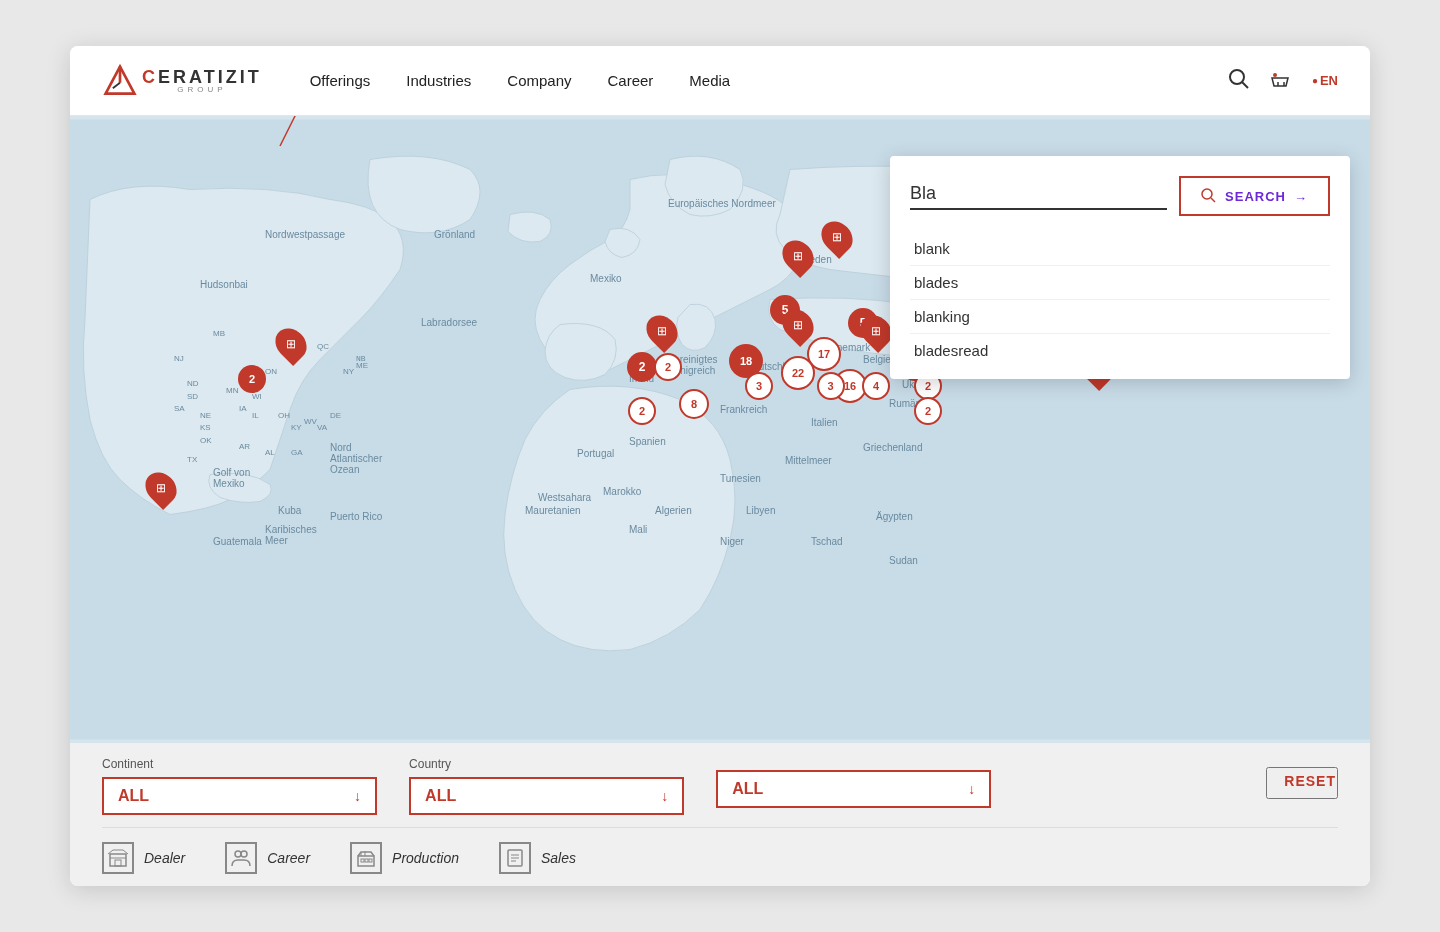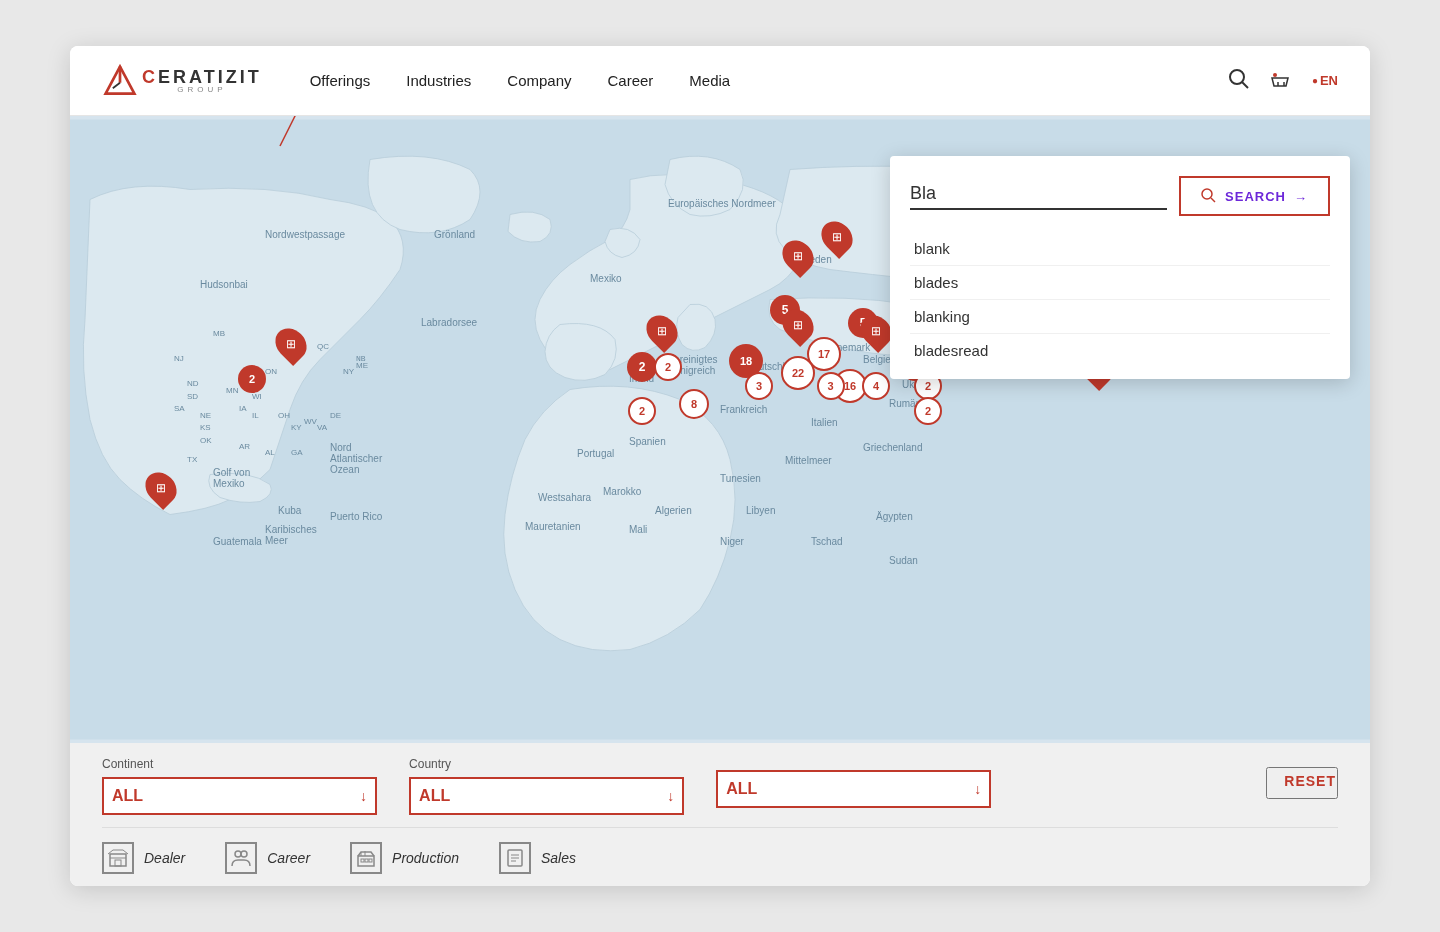--- a/index.html
+++ b/index.html
@@ -228,21 +228,21 @@
     .filter-label {
       font-size: 12px;
       color: #555;
       font-weight: 500;
     }
     .filter-select {
       display: flex;
       align-items: center;
       justify-content: space-between;
       border: 2px solid #c0392b;
-      padding: 8px 8px;
+      padding: 8px 14px;
       cursor: pointer;
       background: #fff;
       max-width: 320px;
     }
     .filter-value {
       font-size: 16px;
       font-weight: 700;
       color: #c0392b;
     }
     .filter-arrow {
@@ -392,21 +392,21 @@
     <div class="map-label" style="top:54%;left:55%;">Mittelmeer</div>
     <div class="map-label" style="top:57%;left:50%;">Tunesien</div>
     <div class="map-label" style="top:59%;left:41%;">Marokko</div>
     <div class="map-label" style="top:62%;left:45%;">Algerien</div>
     <div class="map-label" style="top:62%;left:52%;">Libyen</div>
     <div class="map-label" style="top:63%;left:62%;">Ägypten</div>
     <div class="map-label" style="top:67%;left:57%;">Tschad</div>
     <div class="map-label" style="top:67%;left:50%;">Niger</div>
     <div class="map-label" style="top:65%;left:43%;">Mali</div>
     <div class="map-label" style="top:60%;left:36%;">Westsahara</div>
-    <div class="map-label" style="top:62%;left:35%;margin-top:16px;">Mauretanien</div>
+    <div class="map-label" style="top:62%;left:35%;">Mauretanien</div>
     <div class="map-label" style="top:70%;left:63%;">Sudan</div>
     <div class="map-label" style="top:52%;left:20%;">Nord<br>Atlantischer<br>Ozean</div>
     <div class="map-label" style="top:56%;left:11%;">Golf von<br>Mexiko</div>
     <div class="map-label" style="top:62%;left:16%;">Kuba</div>
     <div class="map-label" style="top:65%;left:15%;">Karibisches<br>Meer</div>
     <div class="map-label" style="top:67%;left:11%;">Guatemala</div>
     <div class="map-label" style="top:63%;left:20%;">Puerto Rico</div>
 
     <div class="map-label" style="top:38%;left:8%;font-size:8px;">NJ</div>
     <div class="map-label" style="top:34%;left:11%;font-size:8px;">MB</div>

